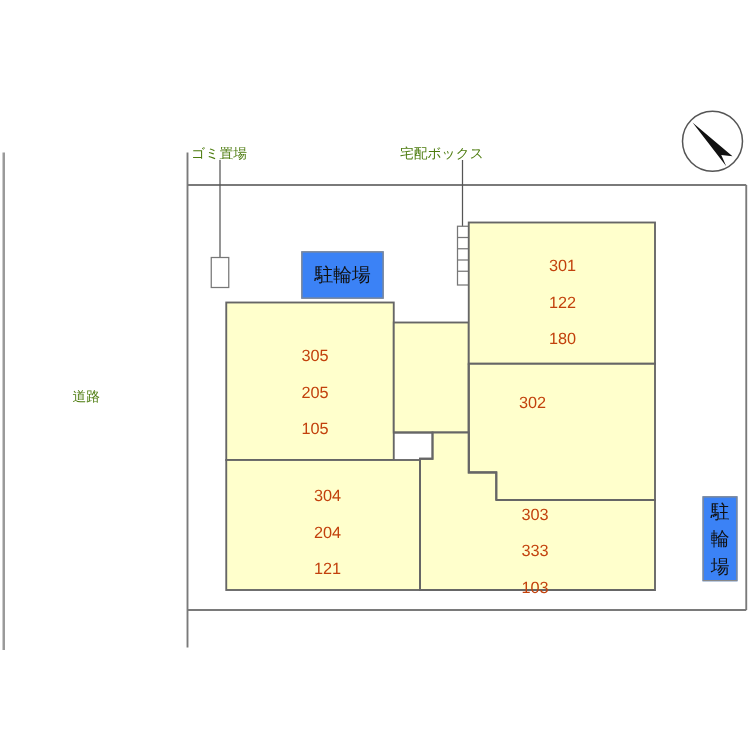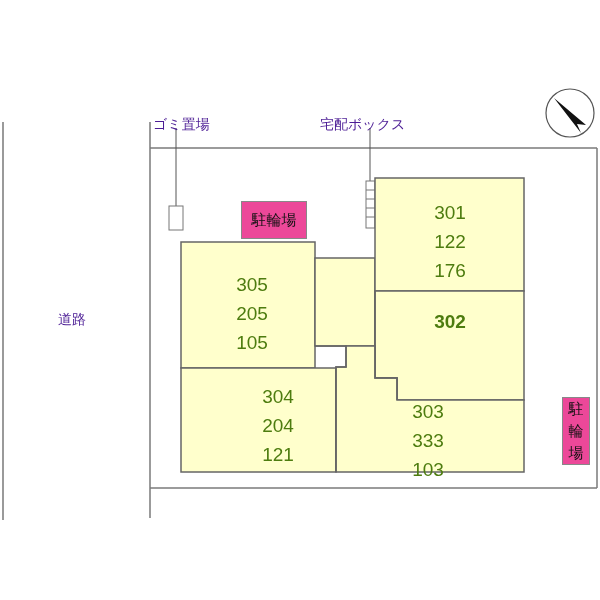--- a/index.html
+++ b/index.html
@@ -1,23 +1,23 @@
 <!DOCTYPE html>
 <html><head>
 <meta charset="utf-8">
 <style>
   html, body { margin: 0; padding: 0; background: #ffffff; }
   body { width: 600px; height: 600px; position: relative; overflow: hidden;
          font-family: "DejaVu Sans", "Liberation Sans", sans-serif; color: #111; }
   svg.plan { position: absolute; left: 0; top: 0; width: 600px; height: 600px; }
-  .lbl { position: absolute; font-size: 14px; line-height: 1; white-space: nowrap; color: #4c1d95; }
+  .lbl { position: absolute; font-size: 11px; line-height: 1; white-space: nowrap; color: #4d7c0f; }
   .unit-label { position: absolute; font-family: "Liberation Sans", "DejaVu Sans", sans-serif;
-                font-size: 19px; line-height: 29px; text-align: center; color: #4d7c0f; width: 60px; }
+                font-size: 13px; line-height: 29px; text-align: center; color: #c2410c; width: 60px; }
   .unit-label span { display: block; }
-  .boxed { position: absolute; border: 1px solid #888; background: #ec4899; font-size: 15px;
+  .boxed { position: absolute; border: 1px solid #888; background: #3b82f6; font-size: 15px;
            display: flex; align-items: center; justify-content: center; }
   .vertical { flex-direction: column; line-height: 22px; }
   .vertical span { display: block; }
 </style>
 </head>
 <body>
 
 <svg class="plan" viewBox="0 0 600 600">
 
   <line x1="3" y1="122" x2="3" y2="520" stroke="#9a9a9a" stroke-width="2"></line>
@@ -71,31 +71,31 @@
 
 <div class="boxed vertical" style="left:562px; top:397px; width:26px; height:66px;">
   <span>駐</span>
   <span>輪</span>
   <span>場</span>
 </div>
 
 <div class="unit-label" style="left:420px; top:198px;">
   <span>301</span>
   <span>122</span>
-  <span>176</span>
+  <span>180</span>
 </div>
-<div class="unit-label" style="left:420px; top:307px;font-weight:bold;">
+<div class="unit-label" style="left:396px; top:307px;">
   <span>302</span>
 </div>
 <div class="unit-label" style="left:398px; top:397px;">
   <span>303</span>
   <span>333</span>
   <span>103</span>
 </div>
-<div class="unit-label" style="left:248px; top:382px;">
+<div class="unit-label" style="left:232px; top:382px;">
   <span>304</span>
   <span>204</span>
   <span>121</span>
 </div>
 <div class="unit-label" style="left:222px; top:270px;">
   <span>305</span>
   <span>205</span>
   <span>105</span>
 </div>
 

